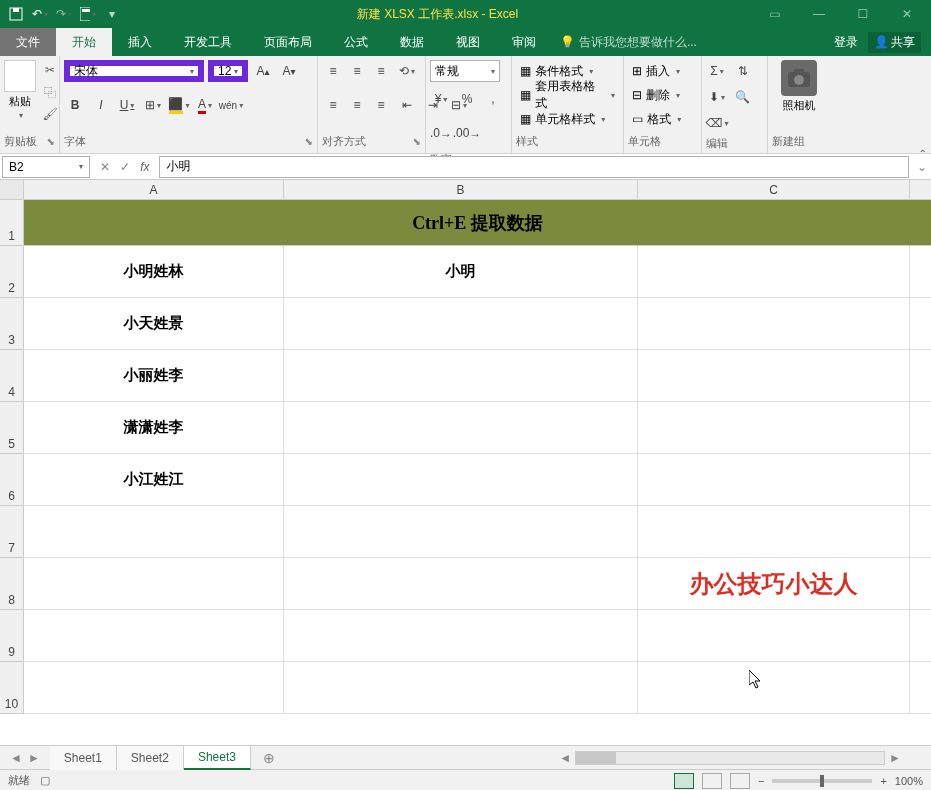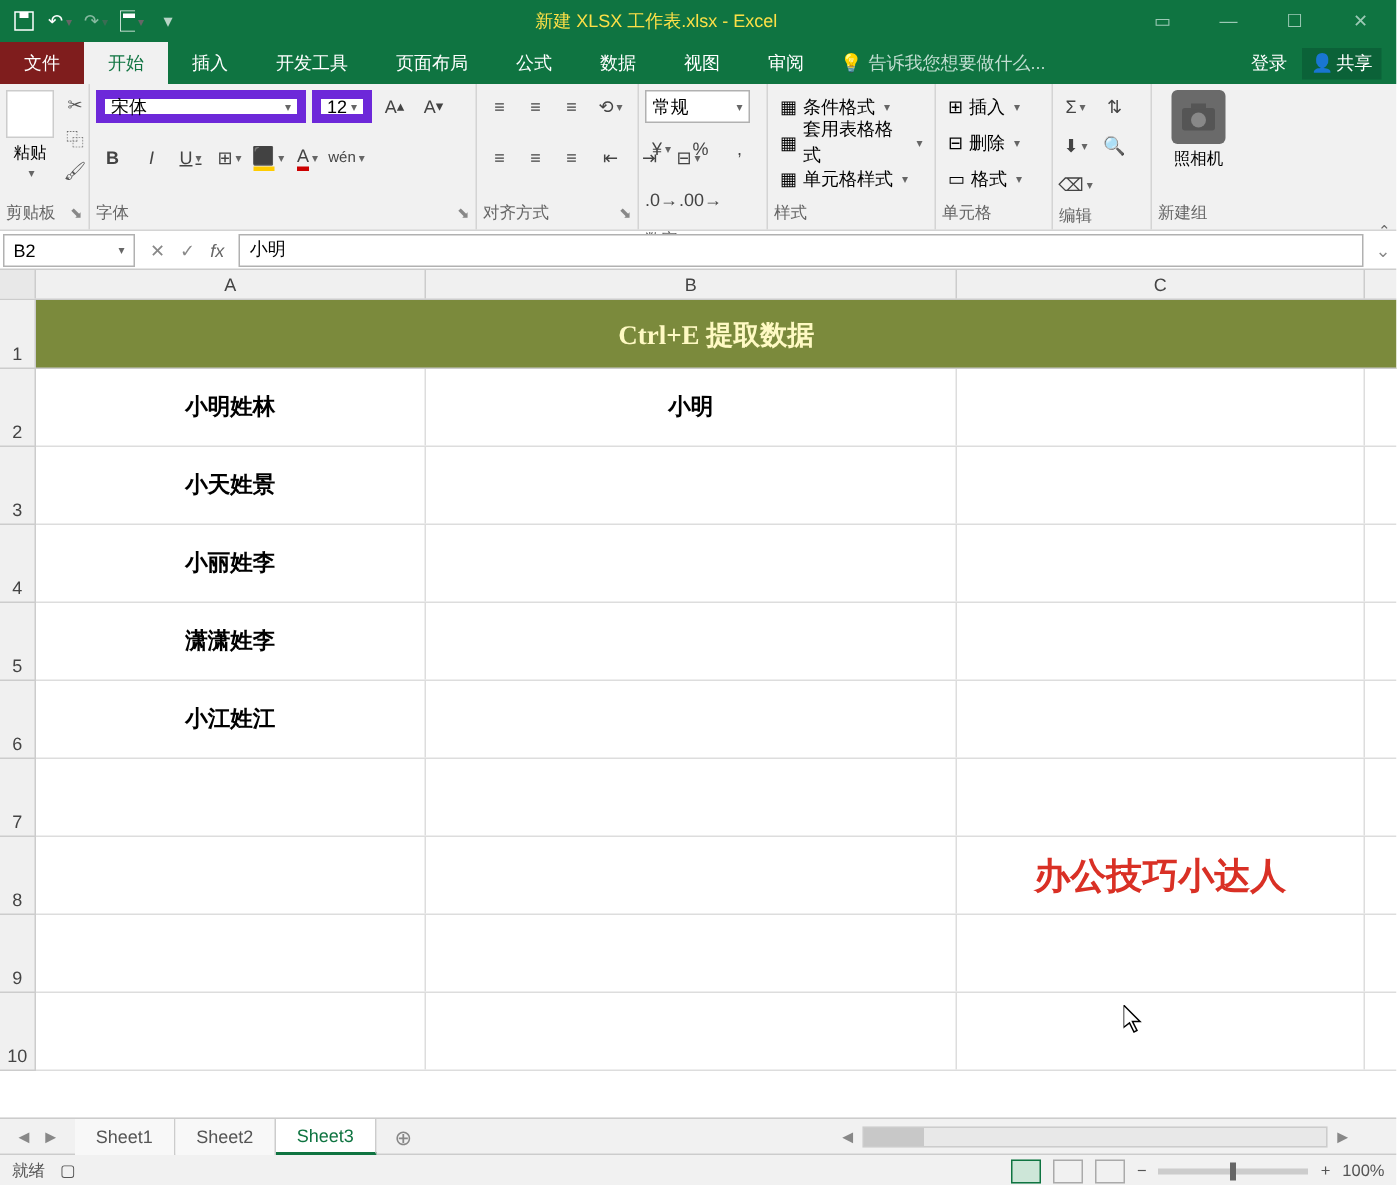--- a/index.html
+++ b/index.html
@@ -5,21 +5,21 @@
 *{box-sizing:border-box;margin:0;padding:0;font-family:"Microsoft YaHei",Arial,sans-serif;}
 body{background:#fff;width:931px;height:790px;overflow:hidden;font-size:12px;user-select:none;}
 .title-bar{height:28px;background:#0f7441;display:flex;align-items:center;color:#fff;}
 .qat{display:flex;align-items:center;gap:8px;padding-left:8px;}
 .qat-icon{width:16px;height:16px;display:flex;align-items:center;justify-content:center;color:#fff;}
 .title-text{flex:1;text-align:center;font-size:12px;color:#fde047;}
 .win-ctrl{display:flex;gap:4px;padding-right:4px;}
 .win-btn{width:40px;height:24px;display:flex;align-items:center;justify-content:center;color:#9cc9b5;}
 .menu-bar{height:28px;background:#0f7441;display:flex;align-items:center;color:#fff;}
 .menu-item{padding:0 16px;height:28px;display:flex;align-items:center;font-size:12px;}
-.menu-item.file{background:#7f1d1d;}
+.menu-item.file{background:#737373;}
 .menu-item.active{background:#f1f1f1;color:#0f7441;}
 .tell-me{color:#c0ddd0;display:flex;align-items:center;gap:4px;padding-left:8px;}
 .login-share{margin-left:auto;display:flex;align-items:center;gap:10px;padding-right:10px;}
 .share-btn{background:#0b6238;padding:2px 6px;display:flex;align-items:center;gap:2px;}
 .ribbon{height:98px;background:#f1f1f1;border-bottom:1px solid #d4d4d4;display:flex;}
 .ribbon-group{border-right:1px solid #d4d4d4;display:flex;flex-direction:column;justify-content:space-between;padding:4px 4px 2px 4px;}
 .ribbon-group-label{text-align:center;font-size:11px;color:#666;padding:2px 0;display:flex;align-items:center;justify-content:space-between;gap:1px;}
 .group-content{flex:1;display:flex;align-items:flex-start;gap:4px;}
 .clipboard-big{display:flex;flex-direction:column;align-items:center;gap:2px;}
 .clipboard-icon{width:32px;height:32px;background:#fff;border:1px solid #ccc;}
@@ -48,21 +48,21 @@
 .col-headers{display:flex;height:20px;background:#f0f0f0;border-bottom:1px solid #ccc;}
 .select-all{width:24px;border-right:1px solid #ccc;background:#e8e8e8;}
 .col-h{border-right:1px solid #ccc;text-align:center;line-height:20px;color:#444;}
 .col-A{width:260px;}.col-B{width:354px;}.col-C{width:272px;}
 .grid-body{display:flex;}
 .row-headers{width:24px;background:#f0f0f0;}
 .row-h{border-bottom:1px solid #ccc;border-right:1px solid #ccc;text-align:center;color:#444;display:flex;align-items:flex-end;justify-content:center;padding-bottom:2px;}
 .row-1{height:46px;}
 .row-n{height:52px;}
 .cells-container{flex:1}
-.merged-header{height:46px;background:#7b8a3c;color:#fef9c3;font-weight:bold;font-size:18px;display:flex;align-items:center;justify-content:center;border-bottom:1px solid #ccc;font-family:"SimSun",serif;}
+.merged-header{height:46px;background:#7b8a3c;color:#000000;font-weight:bold;font-size:18px;display:flex;align-items:center;justify-content:center;border-bottom:1px solid #ccc;font-family:"SimSun",serif;}
 .data-row{display:flex;height:52px;border-bottom:1px solid #ddd;}
 .cell{border-right:1px solid #ddd;display:flex;align-items:center;justify-content:center;font-size:15px;font-weight:bold;font-family:"SimSun",serif;}
 .cell.A{width:260px;}.cell.B{width:354px;}.cell.C{width:272px;font-family:"KaiTi","STKaiti",serif;color:#d93025;font-size:24px;font-weight:bold;}
 .sheet-tabs{height:24px;border-top:1px solid #ccc;display:flex;align-items:center;background:#f1f1f1;}
 .tab-nav{display:flex;gap:6px;padding:0 10px;color:#888;}
 .sheet-tab{padding:0 14px;height:24px;display:flex;align-items:center;border-right:1px solid #ccc;background:#f8f8f8;color:#555;}
 .sheet-tab.active{background:#fff;border-bottom:2px solid #0f7441;color:#0f7441;}
 .add-sheet{padding:0 12px;color:#888;font-size:14px;}
 .h-scroll{flex:1;display:flex;align-items:center;justify-content:flex-end;padding:0 30px;}
 .scroll-track{width:310px;height:14px;background:#e8e8e8;border:1px solid #ccc;position:relative;}

